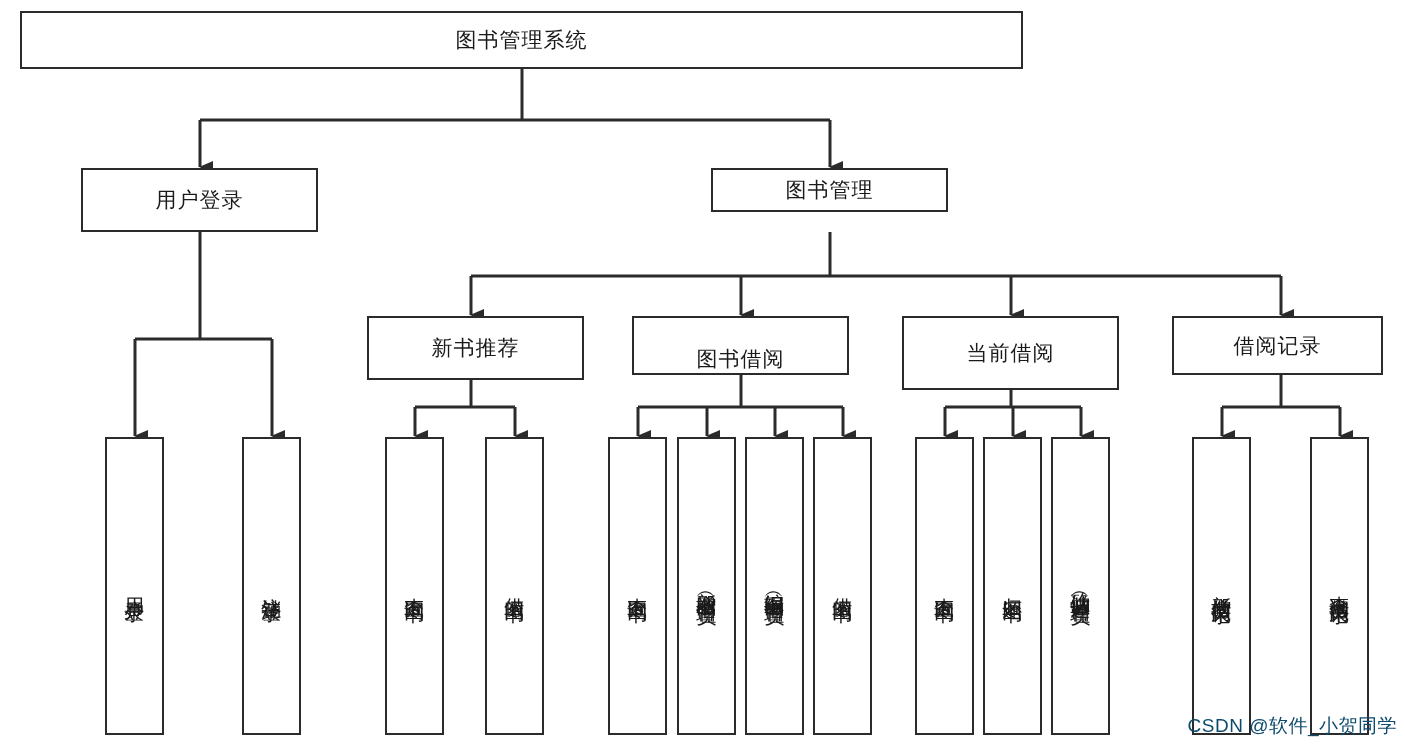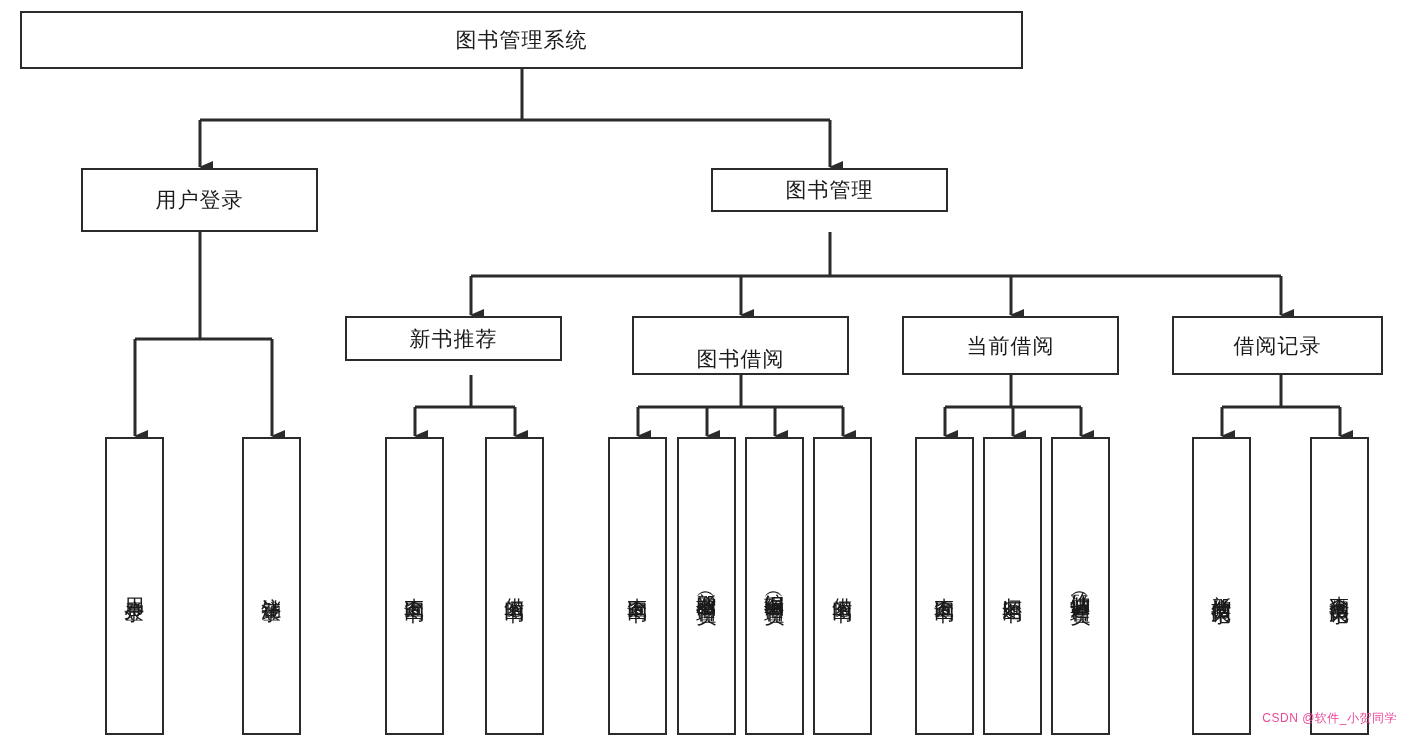--- a/index.html
+++ b/index.html
@@ -49,23 +49,23 @@
     writing-mode: vertical-rl;
     text-orientation: upright;
     font-size: 20px;
     line-height: 1.22;
     letter-spacing: 2px;
     text-align: center;
   }
   .watermark {
     position: absolute;
     right: 8px;
-    bottom: 20px;
-    font-size: 12px;
-    color: #ec4899;
+    bottom: 8px;
+    font-size: 19px;
+    color: #0c4a6e;
     letter-spacing: 0.5px;
     white-space: nowrap;
     font-family: "Liberation Sans", "DejaVu Sans", sans-serif;
   }
 </style>
 </head>
 <body>
 
 <div id="canvas">
 
@@ -115,27 +115,27 @@
   <div id="node-layer">
       <div class="node node-root" style="left: 20px; top: 11px; width: 1003px; height: 58px;">
         <span>图书管理系统</span>
       </div>
       <div class="node node-h" style="left: 81px; top: 168px; width: 237px; height: 64px;">
         <span>用户登录</span>
       </div>
       <div class="node node-h" style="left: 711px; top: 168px; width: 237px; height: 44px;">
         <span>图书管理</span>
       </div>
-      <div class="node node-h" style="left: 345px; top: 316px; width: 217px; height: 45px;">
+      <div class="node node-h" style="left: 367px; top: 316px; width: 217px; height: 64px;">
         <span>新书推荐</span>
       </div>
       <div class="node node-h" style="left: 632px; top: 316px; width: 217px; height: 59px; align-items: flex-end;">
         <span>图书借阅</span>
       </div>
-      <div class="node node-h" style="left: 902px; top: 316px; width: 217px; height: 59px;">
+      <div class="node node-h" style="left: 902px; top: 316px; width: 217px; height: 74px;">
         <span>当前借阅</span>
       </div>
       <div class="node node-h" style="left: 1172px; top: 316px; width: 211px; height: 59px;">
         <span>借阅记录</span>
       </div>
       <div class="node node-v" style="left: 105px; top: 437px; width: 59px; height: 298px;">
         <span>用户登录</span>
       </div>
       <div class="node node-v" style="left: 242px; top: 437px; width: 59px; height: 298px;">
         <span>注销登录</span>

